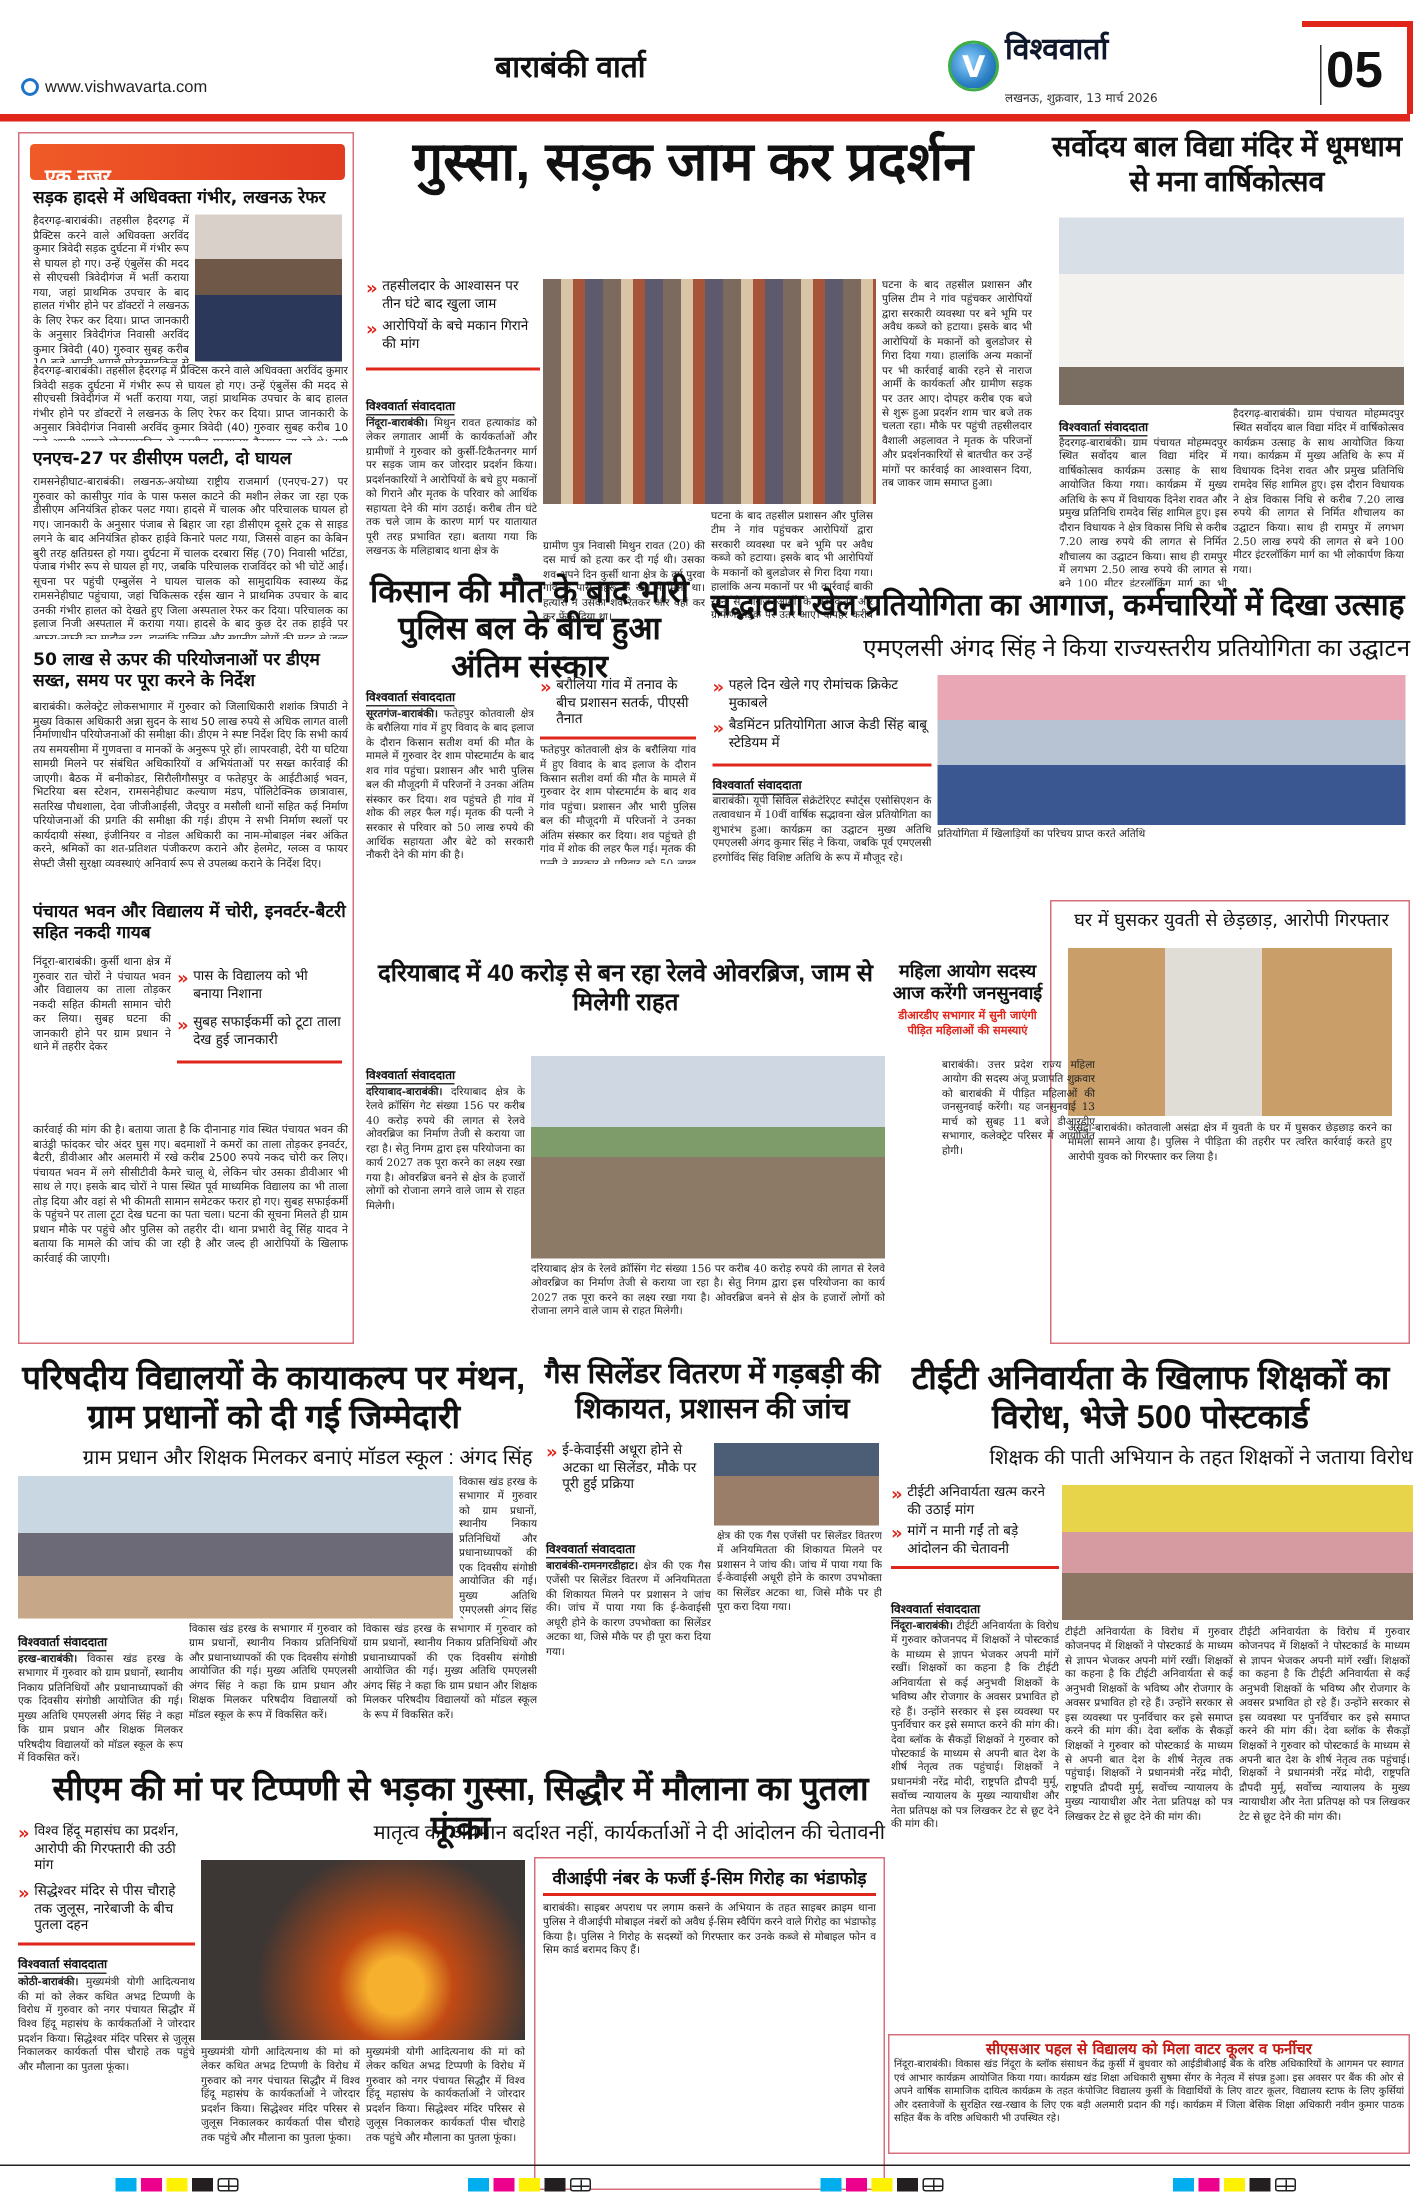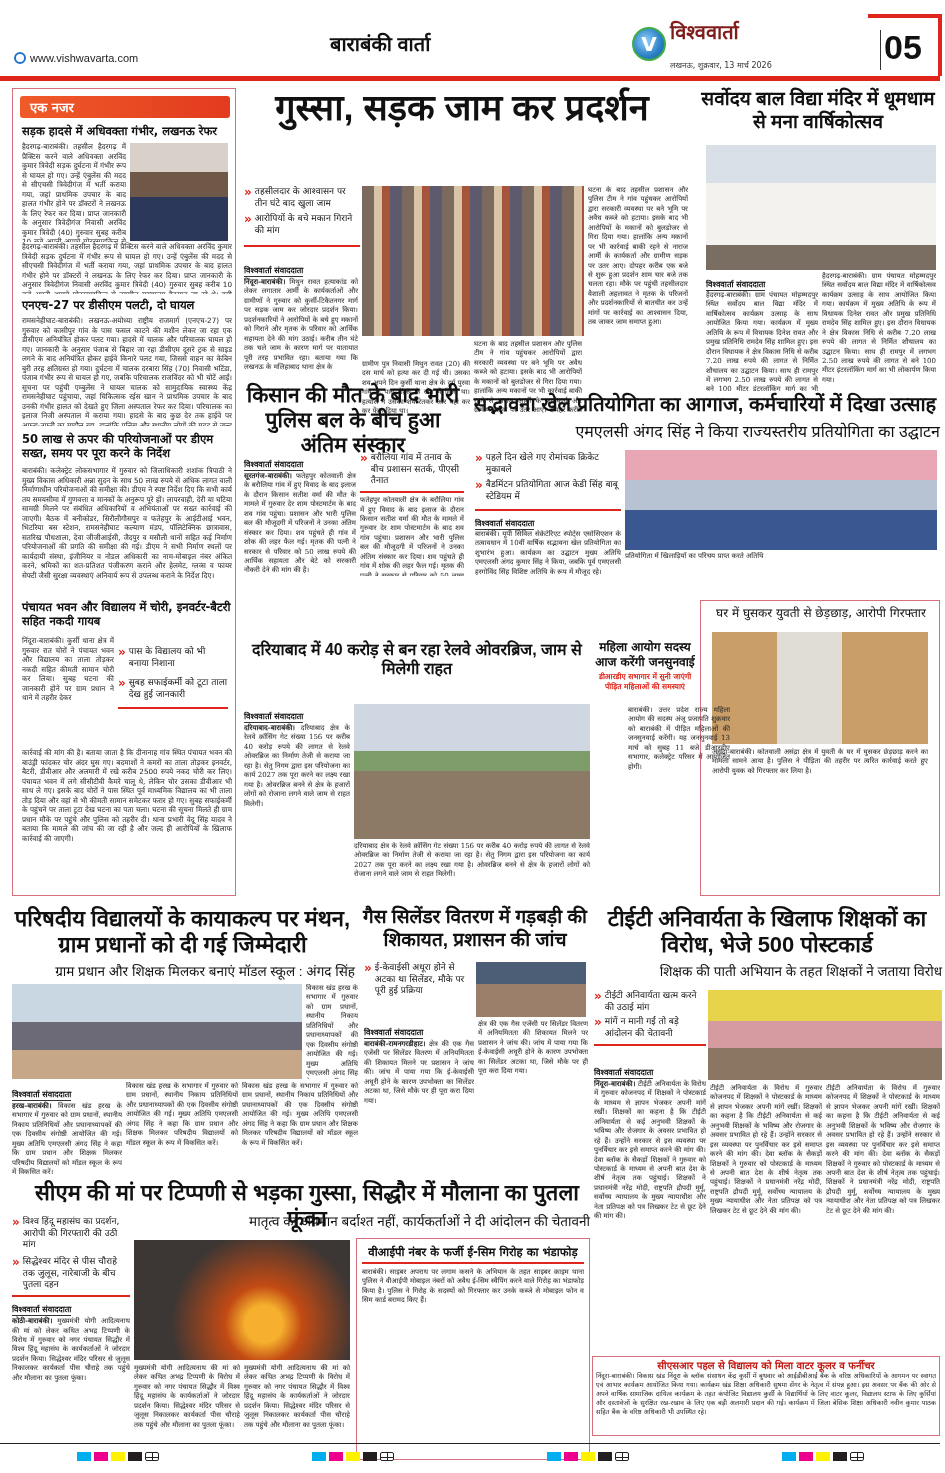--- a/index.html
+++ b/index.html
@@ -4,27 +4,27 @@
 <style>
 *{box-sizing:border-box;margin:0;padding:0}
 body{width:945px;height:1473px;background:#fff;font-family:"DejaVu Sans","Liberation Sans",sans-serif;color:#111;position:relative;overflow:hidden}
 .abs{position:absolute}
 .header{left:0;top:0;width:945px;height:76px}
 .site-url{left:14px;top:52px;font-size:11px;font-family:"Liberation Sans",sans-serif;color:#222;display:flex;align-items:center;gap:4px}
 .ie-icon{width:12px;height:12px;border-radius:50%;border:2px solid #1e73c8;display:inline-block}
 .section-title{left:330px;top:30px;font-size:20px;font-weight:bold;font-family:"Liberation Sans",sans-serif}
 .logo{left:632px;top:18px;display:flex;align-items:center;gap:4px}
 .logo-mark{width:34px;height:34px;border-radius:50%;background:radial-gradient(circle at 40% 40%,#8fd1ff,#2a7fc4 60%,#1a5e99);color:#fff;font-weight:bold;font-size:20px;display:flex;align-items:center;justify-content:center;border:2px solid #3fae49}
-.logo-name{font-size:20px;font-weight:bold;color:#7f1d1d}
+.logo-name{font-size:20px;font-weight:bold;color:#0f172a}
 .logo-date{font-size:8px;color:#333;margin-top:14px}
 .page-box{left:868px;top:14px;width:74px;height:62px;border-top:4px solid #e0251b;border-right:4px solid #e0251b;display:flex;align-items:center;justify-content:center;font-size:34px;font-weight:bold;font-family:"Liberation Sans",sans-serif}
 .page-box::before{content:"";position:absolute;left:12px;top:12px;height:40px;border-left:1px solid #333}
 .red-rule{left:0;top:76px;width:940px;height:5px;background:#e0251b}
 .sidebar{left:12px;top:88px;width:224px;height:808px;border:1px solid #d7707a}
-.ek-nazar{left:20px;top:96px;width:210px;height:22px;background:linear-gradient(90deg,#f05a28,#e23b1f);color:#fff;font-size:13px;font-weight:bold;padding:2px 10px;border-radius:3px}
+.ek-nazar{left:20px;top:96px;width:210px;height:22px;background:linear-gradient(90deg,#f05a28,#e23b1f);color:#fff;font-size:13px;font-weight:bold;padding:12px 10px;border-radius:3px}
 .h-side{font-size:11.5px;font-weight:bold;line-height:1.25}
 .body-text{font-size:7.2px;line-height:1.32;color:#222;text-align:justify}
 .body-serif{font-family:"DejaVu Serif",serif;font-size:7px;line-height:1.35;color:#222;text-align:justify}
 .photo{background:linear-gradient(160deg,#8fa3b3,#6f7b67 40%,#b99a78 70%,#5b5d66);overflow:hidden}
 .photo.crowd{background:repeating-linear-gradient(90deg,#7b6a5d 0 12px,#d9c4a6 12px 20px,#a7553a 20px 28px,#5d5a6e 28px 40px)}
 .photo.sky{background:linear-gradient(#cfd8e2 0 35%,#7e9c6a 35% 50%,#8c7a66 50% 100%)}
 .photo.pink{background:linear-gradient(#e9a6b4 0 30%,#b7c3d2 30% 60%,#3a5791 60% 100%)}
 .photo.police{background:linear-gradient(90deg,#c99e69 0 30%,#e0ddd6 30% 60%,#c99e69 60% 100%)}
 .photo.school{background:linear-gradient(#e7d44a 0 35%,#d69aa1 35% 65%,#8b7563 65% 100%)}
 .photo.fire{background:radial-gradient(circle at 60% 70%,#f6b02d 0 12%,#c24a14 25%,#3c3634 60%)}

